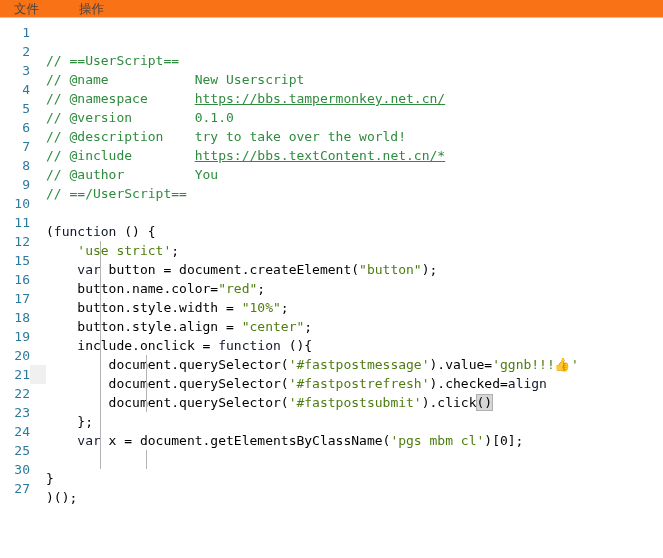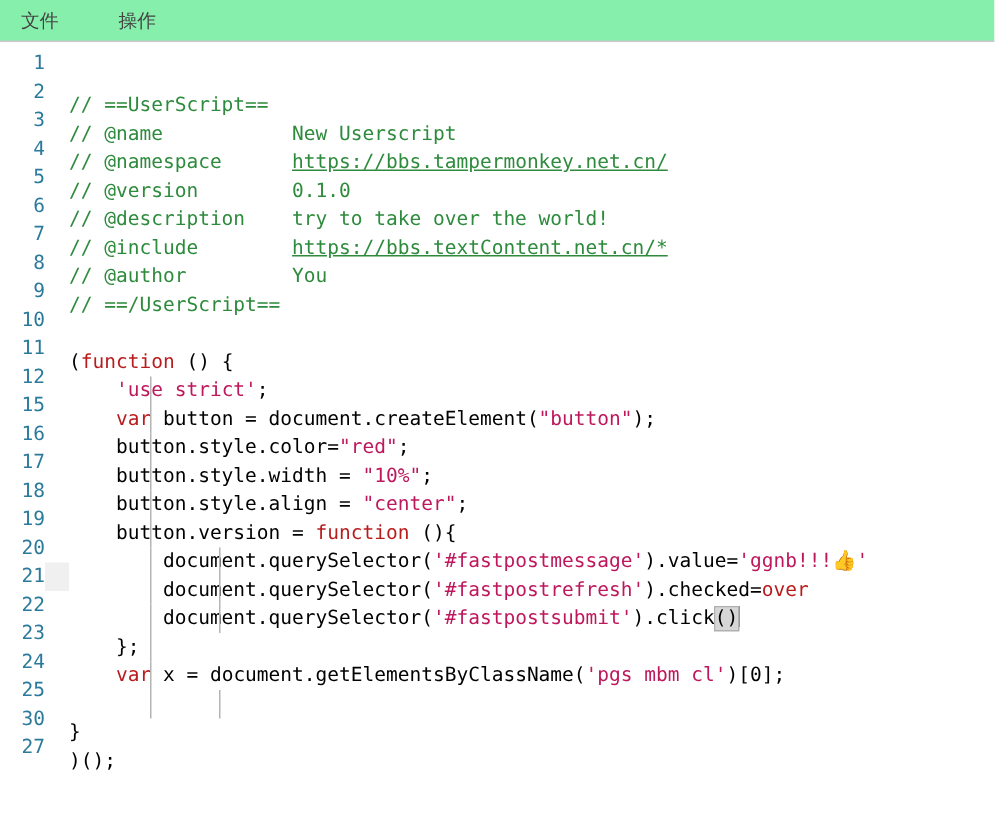--- a/index.html
+++ b/index.html
@@ -9,22 +9,22 @@
   }
   body {
     width: 663px;
     height: 558px;
     overflow: hidden;
     font-family: "DejaVu Sans", "Liberation Sans", sans-serif;
   }
 
   
   .menubar {
-    height: 28px;
-    background: #86efac;
+    height: 18px;
+    background: #f97316;
     border-bottom: 1px solid #c8c8c8;
     display: flex;
     align-items: center;
     padding-left: 14px;
     box-sizing: border-box;
   }
   .menu-item {
     font-size: 12.5px;
     color: #444444;
     margin-right: 40px;
@@ -90,22 +90,22 @@
     background: #b4b4b4;
     left: 0;
     top: 0;
   }
   .guide.g1 { left: 54px; }
   .guide.g2 { left: 100px; }
 
   
   .tk-comment { color: #2e8b3d; }
   .tk-url     { color: #2e8b3d; text-decoration: underline; }
-  .tk-kw      { color: #b91c1c; }
-  .tk-str     { color: #be185d; }
+  .tk-kw      { color: #0f172a; }
+  .tk-str     { color: #4d7c0f; }
   .tk-plain   { color: #000000; }
   .tk-bracket-hl {
     background: #d6d6d6;
     outline: 1px solid #b0b0b0;
   }
 
   .caret {
     display: inline-block;
     width: 1px;
     height: 14px;
@@ -129,26 +129,26 @@
       <div class="line"><div class="lineno">3</div><div class="gutter-pad"></div><div class="code-text"><span class="tk-comment">// @namespace      </span><span class="tk-url">https://bbs.tampermonkey.net.cn/</span></div></div>
       <div class="line"><div class="lineno">4</div><div class="gutter-pad"></div><div class="code-text"><span class="tk-comment">// @version        0.1.0</span></div></div>
       <div class="line"><div class="lineno">5</div><div class="gutter-pad"></div><div class="code-text"><span class="tk-comment">// @description    try to take over the world!</span></div></div>
       <div class="line"><div class="lineno">6</div><div class="gutter-pad"></div><div class="code-text"><span class="tk-comment">// @include        </span><span class="tk-url">https://bbs.textContent.net.cn/*</span></div></div>
       <div class="line"><div class="lineno">7</div><div class="gutter-pad"></div><div class="code-text"><span class="tk-comment">// @author         You</span></div></div>
       <div class="line"><div class="lineno">8</div><div class="gutter-pad"></div><div class="code-text"><span class="tk-comment">// ==/UserScript==</span></div></div>
       <div class="line"><div class="lineno">9</div><div class="gutter-pad"></div><div class="code-text"></div></div>
       <div class="line"><div class="lineno">10</div><div class="gutter-pad"></div><div class="code-text"><span class="tk-plain">(</span><span class="tk-kw">function</span><span class="tk-plain"> () {</span></div></div>
       <div class="line"><div class="lineno">11</div><div class="gutter-pad"></div><div class="code-text"><span class="guide g1" style="height: 19px;"></span><span class="tk-plain">    </span><span class="tk-str">'use strict'</span><span class="tk-plain">;</span></div></div>
       <div class="line"><div class="lineno">12</div><div class="gutter-pad"></div><div class="code-text"><span class="guide g1" style="height: 19px;"></span><span class="tk-plain">    </span><span class="tk-kw">var</span><span class="tk-plain"> button = document.createElement(</span><span class="tk-str">"button"</span><span class="tk-plain">);</span></div></div>
-      <div class="line"><div class="lineno">15</div><div class="gutter-pad"></div><div class="code-text"><span class="guide g1" style="height: 19px;"></span><span class="tk-plain">    button.style.color=</span><span class="tk-str">"red"</span><span class="tk-plain">;</span></div></div>
+      <div class="line"><div class="lineno">15</div><div class="gutter-pad"></div><div class="code-text"><span class="guide g1" style="height: 19px;"></span><span class="tk-plain">    button.name.color=</span><span class="tk-str">"red"</span><span class="tk-plain">;</span></div></div>
       <div class="line"><div class="lineno">16</div><div class="gutter-pad"></div><div class="code-text"><span class="guide g1" style="height: 19px;"></span><span class="tk-plain">    button.style.width = </span><span class="tk-str">"10%"</span><span class="tk-plain">;</span></div></div>
       <div class="line"><div class="lineno">17</div><div class="gutter-pad"></div><div class="code-text"><span class="guide g1" style="height: 19px;"></span><span class="tk-plain">    button.style.align = </span><span class="tk-str">"center"</span><span class="tk-plain">;</span></div></div>
-      <div class="line"><div class="lineno">18</div><div class="gutter-pad"></div><div class="code-text"><span class="guide g1" style="height: 19px;"></span><span class="tk-plain">    button.version = </span><span class="tk-kw">function</span><span class="tk-plain"> (){</span></div></div>
+      <div class="line"><div class="lineno">18</div><div class="gutter-pad"></div><div class="code-text"><span class="guide g1" style="height: 19px;"></span><span class="tk-plain">    include.onclick = </span><span class="tk-kw">function</span><span class="tk-plain"> (){</span></div></div>
       <div class="line"><div class="lineno">19</div><div class="gutter-pad"></div><div class="code-text"><span class="guide g1" style="height: 19px;"></span><span class="guide g2" style="height: 19px;"></span><span class="tk-plain">        document.querySelector(</span><span class="tk-str">'#fastpostmessage'</span><span class="tk-plain">).value=</span><span class="tk-str">'ggnb!!!👍'</span></div></div>
-      <div class="line"><div class="lineno">20</div><div class="gutter-pad"></div><div class="code-text"><span class="guide g1" style="height: 19px;"></span><span class="guide g2" style="height: 19px;"></span><span class="tk-plain">        document.querySelector(</span><span class="tk-str">'#fastpostrefresh'</span><span class="tk-plain">).checked=</span><span class="tk-kw">over</span></div></div>
+      <div class="line"><div class="lineno">20</div><div class="gutter-pad"></div><div class="code-text"><span class="guide g1" style="height: 19px;"></span><span class="guide g2" style="height: 19px;"></span><span class="tk-plain">        document.querySelector(</span><span class="tk-str">'#fastpostrefresh'</span><span class="tk-plain">).checked=</span><span class="tk-kw">align</span></div></div>
       <div class="line active"><div class="lineno">21</div><div class="gutter-pad"></div><div class="code-text"><span class="guide g1" style="height: 19px;"></span><span class="guide g2" style="height: 19px;"></span><span class="tk-plain">        document.querySelector(</span><span class="tk-str">'#fastpostsubmit'</span><span class="tk-plain">).click</span><span class="tk-plain tk-bracket-hl">()</span><span class="caret"></span></div></div>
       <div class="line"><div class="lineno">22</div><div class="gutter-pad"></div><div class="code-text"><span class="guide g1" style="height: 19px;"></span><span class="tk-plain">    };</span></div></div>
       <div class="line"><div class="lineno">23</div><div class="gutter-pad"></div><div class="code-text"><span class="guide g1" style="height: 19px;"></span><span class="tk-plain">    </span><span class="tk-kw">var</span><span class="tk-plain"> x = document.getElementsByClassName(</span><span class="tk-str">'pgs mbm cl'</span><span class="tk-plain">)[0];</span></div></div>
       <div class="line"><div class="lineno">24</div><div class="gutter-pad"></div><div class="code-text"><span class="guide g1" style="height: 19px;"></span><span class="guide g2" style="height: 19px;"></span></div></div>
       <div class="line"><div class="lineno">25</div><div class="gutter-pad"></div><div class="code-text"><span class="tk-plain">}</span></div></div>
       <div class="line"><div class="lineno">30</div><div class="gutter-pad"></div><div class="code-text"><span class="tk-plain">)();</span></div></div>
       <div class="line"><div class="lineno">27</div><div class="gutter-pad"></div><div class="code-text"></div></div>
     </div>
 </div>
 

